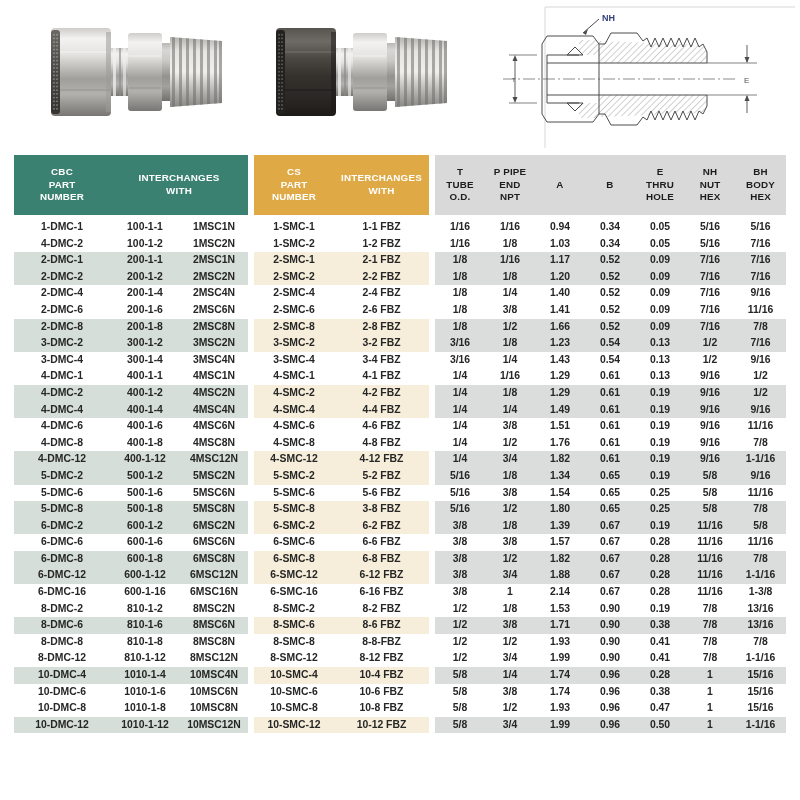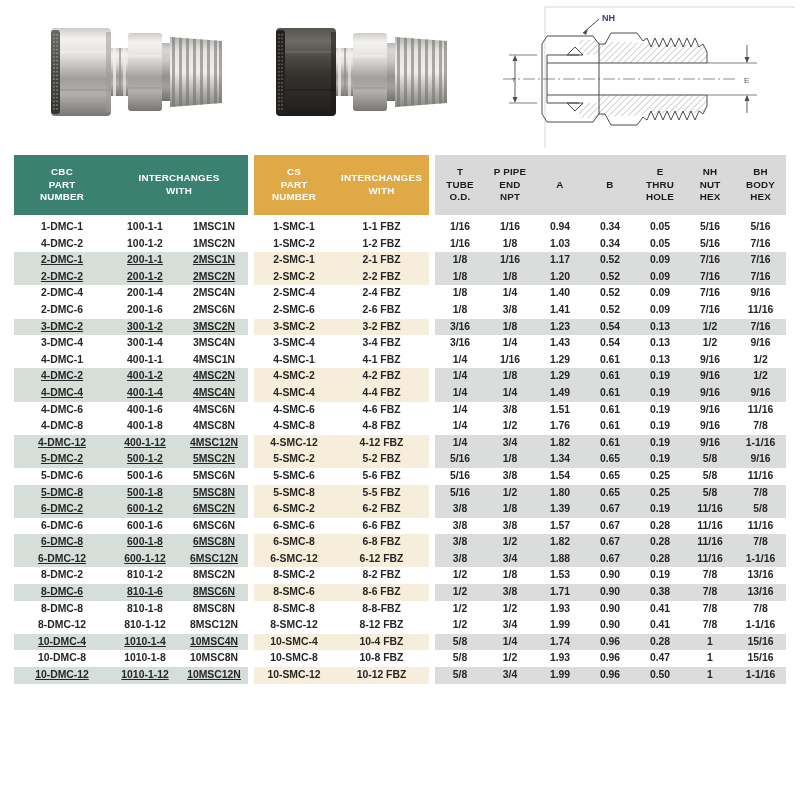--- a/index.html
+++ b/index.html
@@ -12,21 +12,21 @@
   th,td{padding:0;margin:0;text-align:center;vertical-align:middle;}
   thead th{height:60px;font-size:9.8px;font-weight:bold;line-height:1.3;
            white-space:pre-line;letter-spacing:.2px;}
   th.ga{background:var(--teal);color:#fff;}
   th.gb{background:var(--gold);color:#fff;}
   th.gc{background:var(--header-gray);color:#1d1d1d;}
   th.gut,td.gut{background:#fff;}
   tbody::before{content:'';display:table-row;height:4px;}
   tbody td{height:16.6px;font-size:10.4px;font-weight:bold;color:var(--body-text);
            line-height:16.6px;white-space:nowrap;overflow:hidden;}
-  tr.alt td.ga{background:var(--stripe-teal);text-decoration:underline;}
+  tr.alt td.ga{background:var(--stripe-teal);}
   tr.alt td.gb{background:var(--stripe-gold);margin-left:39px;}
   tr.alt td.gc{background:var(--stripe-gray);}
 </style>
 </head>
 <body>
 
 <div class="page">
 
   <svg class="photo" style="left:50px;top:26px;" width="175" height="92" viewBox="0 0 175 92">
     <defs>
@@ -356,20 +356,36 @@
             <td class="gut"></td>
             <td class="gc">1/8</td>
             <td class="gc">3/8</td>
             <td class="gc">1.41</td>
             <td class="gc">0.52</td>
             <td class="gc">0.09</td>
             <td class="gc">7/16</td>
             <td class="gc">11/16</td>
           </tr>
           <tr class="alt">
+            <td class="ga">2-DMC-8</td>
+            <td class="ga">200-1-8</td>
+            <td class="ga">2MSC8N</td>
+            <td class="gut"></td>
+            <td class="gb">2-SMC-8</td>
+            <td class="gb">2-8 FBZ</td>
+            <td class="gut"></td>
+            <td class="gc">1/8</td>
+            <td class="gc">1/2</td>
+            <td class="gc">1.66</td>
+            <td class="gc">0.52</td>
+            <td class="gc">0.09</td>
+            <td class="gc">7/16</td>
+            <td class="gc">7/8</td>
+          </tr>
+          <tr class="alt">
             <td class="ga">3-DMC-2</td>
             <td class="ga">300-1-2</td>
             <td class="ga">3MSC2N</td>
             <td class="gut"></td>
             <td class="gb">3-SMC-2</td>
             <td class="gb">3-2 FBZ</td>
             <td class="gut"></td>
             <td class="gc">3/16</td>
             <td class="gc">1/8</td>
             <td class="gc">1.23</td>
@@ -521,21 +537,21 @@
             <td class="gc">0.25</td>
             <td class="gc">5/8</td>
             <td class="gc">11/16</td>
           </tr>
           <tr class="alt">
             <td class="ga">5-DMC-8</td>
             <td class="ga">500-1-8</td>
             <td class="ga">5MSC8N</td>
             <td class="gut"></td>
             <td class="gb">5-SMC-8</td>
-            <td class="gb">5-5 FBZ</td>
+            <td class="gb">3-8 FBZ</td>
             <td class="gut"></td>
             <td class="gc">5/16</td>
             <td class="gc">1/2</td>
             <td class="gc">1.80</td>
             <td class="gc">0.65</td>
             <td class="gc">0.25</td>
             <td class="gc">5/8</td>
             <td class="gc">7/8</td>
           </tr>
           <tr class="alt">
@@ -596,20 +612,36 @@
             <td class="gut"></td>
             <td class="gc">3/8</td>
             <td class="gc">3/4</td>
             <td class="gc">1.88</td>
             <td class="gc">0.67</td>
             <td class="gc">0.28</td>
             <td class="gc">11/16</td>
             <td class="gc">1-1/16</td>
           </tr>
           <tr>
+            <td class="ga">6-DMC-16</td>
+            <td class="ga">600-1-16</td>
+            <td class="ga">6MSC16N</td>
+            <td class="gut"></td>
+            <td class="gb">6-SMC-16</td>
+            <td class="gb">6-16 FBZ</td>
+            <td class="gut"></td>
+            <td class="gc">3/8</td>
+            <td class="gc">1</td>
+            <td class="gc">2.14</td>
+            <td class="gc">0.67</td>
+            <td class="gc">0.28</td>
+            <td class="gc">11/16</td>
+            <td class="gc">1-3/8</td>
+          </tr>
+          <tr>
             <td class="ga">8-DMC-2</td>
             <td class="ga">810-1-2</td>
             <td class="ga">8MSC2N</td>
             <td class="gut"></td>
             <td class="gb">8-SMC-2</td>
             <td class="gb">8-2 FBZ</td>
             <td class="gut"></td>
             <td class="gc">1/2</td>
             <td class="gc">1/8</td>
             <td class="gc">1.53</td>
@@ -672,20 +704,36 @@
             <td class="ga">10MSC4N</td>
             <td class="gut"></td>
             <td class="gb">10-SMC-4</td>
             <td class="gb">10-4 FBZ</td>
             <td class="gut"></td>
             <td class="gc">5/8</td>
             <td class="gc">1/4</td>
             <td class="gc">1.74</td>
             <td class="gc">0.96</td>
             <td class="gc">0.28</td>
+            <td class="gc">1</td>
+            <td class="gc">15/16</td>
+          </tr>
+          <tr>
+            <td class="ga">10-DMC-6</td>
+            <td class="ga">1010-1-6</td>
+            <td class="ga">10MSC6N</td>
+            <td class="gut"></td>
+            <td class="gb">10-SMC-6</td>
+            <td class="gb">10-6 FBZ</td>
+            <td class="gut"></td>
+            <td class="gc">5/8</td>
+            <td class="gc">3/8</td>
+            <td class="gc">1.74</td>
+            <td class="gc">0.96</td>
+            <td class="gc">0.38</td>
             <td class="gc">1</td>
             <td class="gc">15/16</td>
           </tr>
           <tr>
             <td class="ga">10-DMC-8</td>
             <td class="ga">1010-1-8</td>
             <td class="ga">10MSC8N</td>
             <td class="gut"></td>
             <td class="gb">10-SMC-8</td>
             <td class="gb">10-8 FBZ</td>

